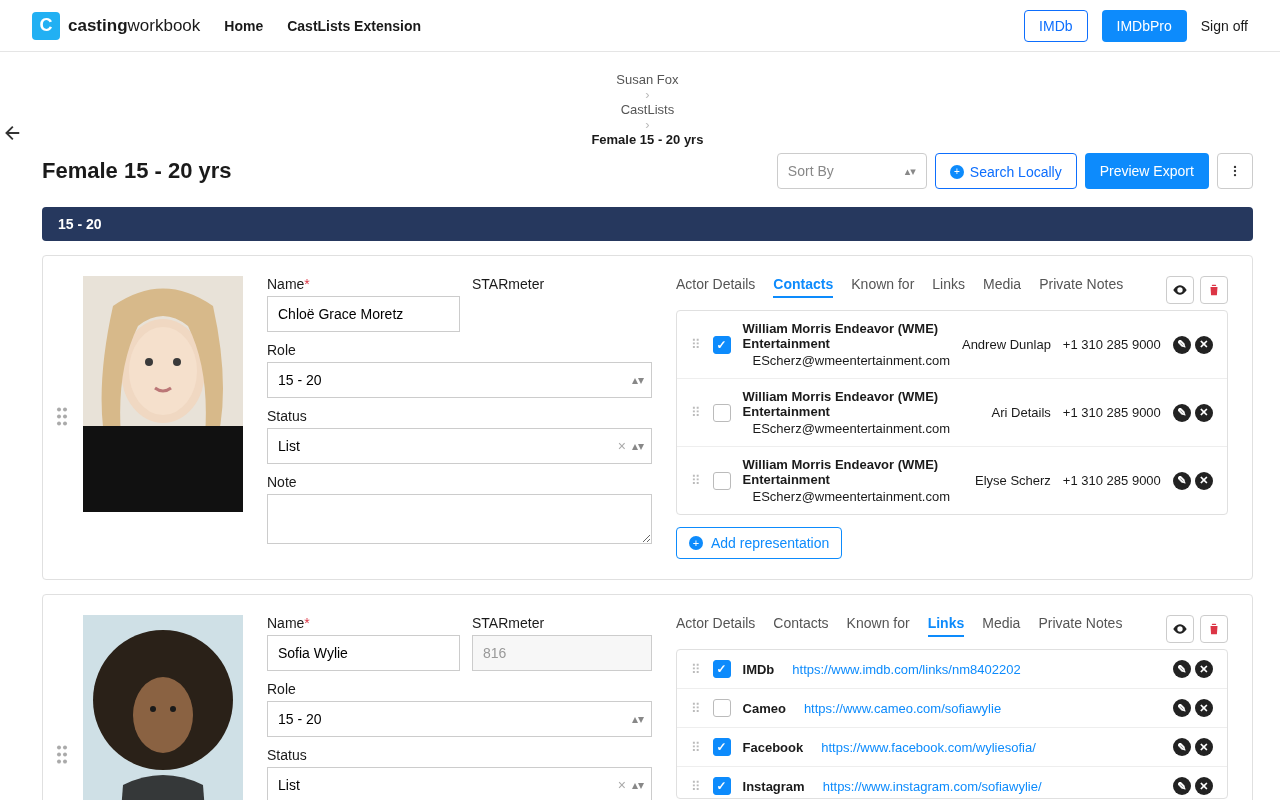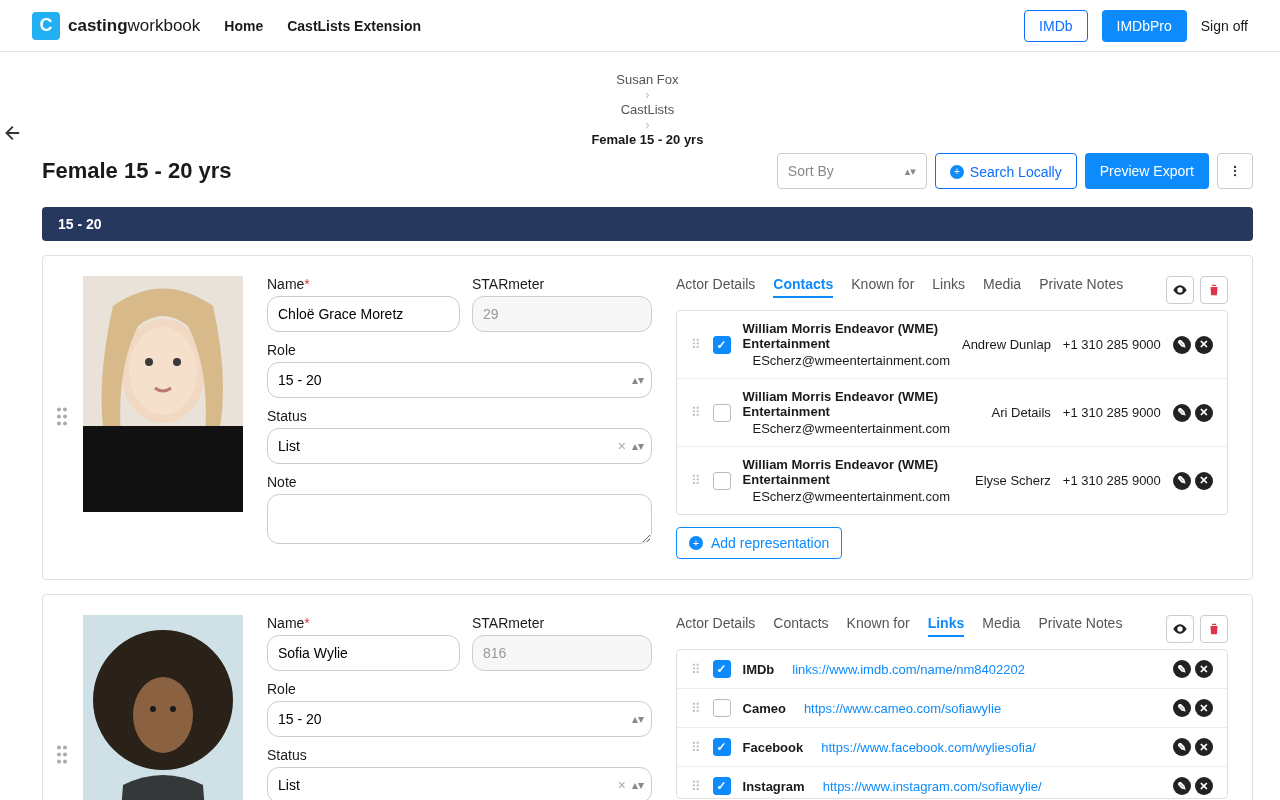--- a/index.html
+++ b/index.html
@@ -32,21 +32,21 @@
 .card { border:1px solid #e0e0e0; border-radius:4px; padding:20px 24px 20px 40px; margin-top:14px; position:relative; }
 .card .drag { position:absolute; left:12px; top:50%; transform:translateY(-50%); color:#aaa; }
 .card-content { display:flex; gap:24px; }
 .photo { width:160px; height:236px; background:#ddd; border-radius:2px; flex-shrink:0; }
 .form-col { width: 385px; flex-shrink:0; }
 .form-row { display:flex; gap:12px; }
 .field { flex:1; margin-bottom:10px; }
 .field.small { flex:0 0 180px; }
 .field label { display:block; font-size:14px; margin-bottom:4px; font-weight:500; }
 .req { color:#dc3545; }
-.input { width:100%; height:36px; border:1px solid #ccc; border-radius:12px; padding:0 10px; font-size:14px; }
+.input { width:100%; height:36px; border:1px solid #ccc; border-radius:0; padding:0 10px; font-size:14px; }
 .input.readonly { background:#f7f7f7; color:#999; }
 textarea.input { height:50px; padding:8px 10px; resize:vertical; }
 .select-wrap { position:relative; }
 .select-wrap .caret { position:absolute; right:8px; top:50%; transform:translateY(-50%); color:#888; font-size:12px;}
 .select-wrap .clear { position:absolute; right:26px; top:50%; transform:translateY(-50%); color:#aaa; font-size:14px;}
 .tabs { display:flex; gap:18px; font-size:14px; margin-bottom:12px; }
 .tab { color:#555; cursor:pointer; padding-bottom:4px; }
 .tab.active { color:#0d8bfc; font-weight:600; border-bottom:2px solid #0d8bfc; }
 .right-col { flex:1; min-width:0; }
 .right-top { display:flex; }
@@ -156,21 +156,21 @@
               <ellipse cx="80" cy="95" rx="34" ry="44" fill="#f5e0cc"></ellipse>
               <circle cx="66" cy="86" r="4" fill="#3a3a3a"></circle>
               <circle cx="94" cy="86" r="4" fill="#3a3a3a"></circle>
               <path d="M72 112 Q80 118 88 112" stroke="#b77" stroke-width="3" fill="none"></path>
               <rect y="150" width="160" height="86" fill="#111"></rect>
             </svg>
         </div>
         <div class="form-col">
           <div class="form-row">
             <div class="field"><label><span>Name</span><span class="req">*</span></label><input class="input" value="Chloë Grace Moretz" style=""></div>
-            <div class="field small"><label>STARmeter</label><input class="input readonly" readonly="" value="29" style=""></div>
+            <div class="field small"><label>STARmeter</label></div>
           </div>
           <div class="field">
               <label>Role</label>
             <div class="select-wrap"><input class="input" value="15 - 20" style=""><span class="caret">▴▾</span></div>
           </div>
           <div class="field">
               <label>Status</label>
             <div class="select-wrap"><input class="input" value="List" style=""><span class="clear">×</span><span class="caret">▴▾</span></div>
           </div>
           <div class="field"><label>Note</label><textarea class="input" style=""></textarea></div>
@@ -309,21 +309,21 @@
                     <path d="M6 7h12l-1 14H7L6 7zm3-4h6l1 2H8l1-2z"></path>
                   </svg>
                 </span>
             </div>
           </div>
           <div class="details-box scroll-box">
             <div class="row link-row">
                 <span class="grip">⠿</span>
                 <span class="checkbox checked"></span>
                 <span class="label">IMDb</span>
-                <span class="url">links://www.imdb.com/name/nm8402202</span>
+                <span class="url">https://www.imdb.com/links/nm8402202</span>
                 <div class="row-icons" style="margin-left:auto;">
                   <span class="circ">✎</span>
                   <span class="circ">✕</span>
                 </div>
               </div>
             <div class="row link-row">
                 <span class="grip">⠿</span>
                 <span class="checkbox"></span>
                 <span class="label">Cameo</span>
                 <span class="url">https://www.cameo.com/sofiawylie</span>

